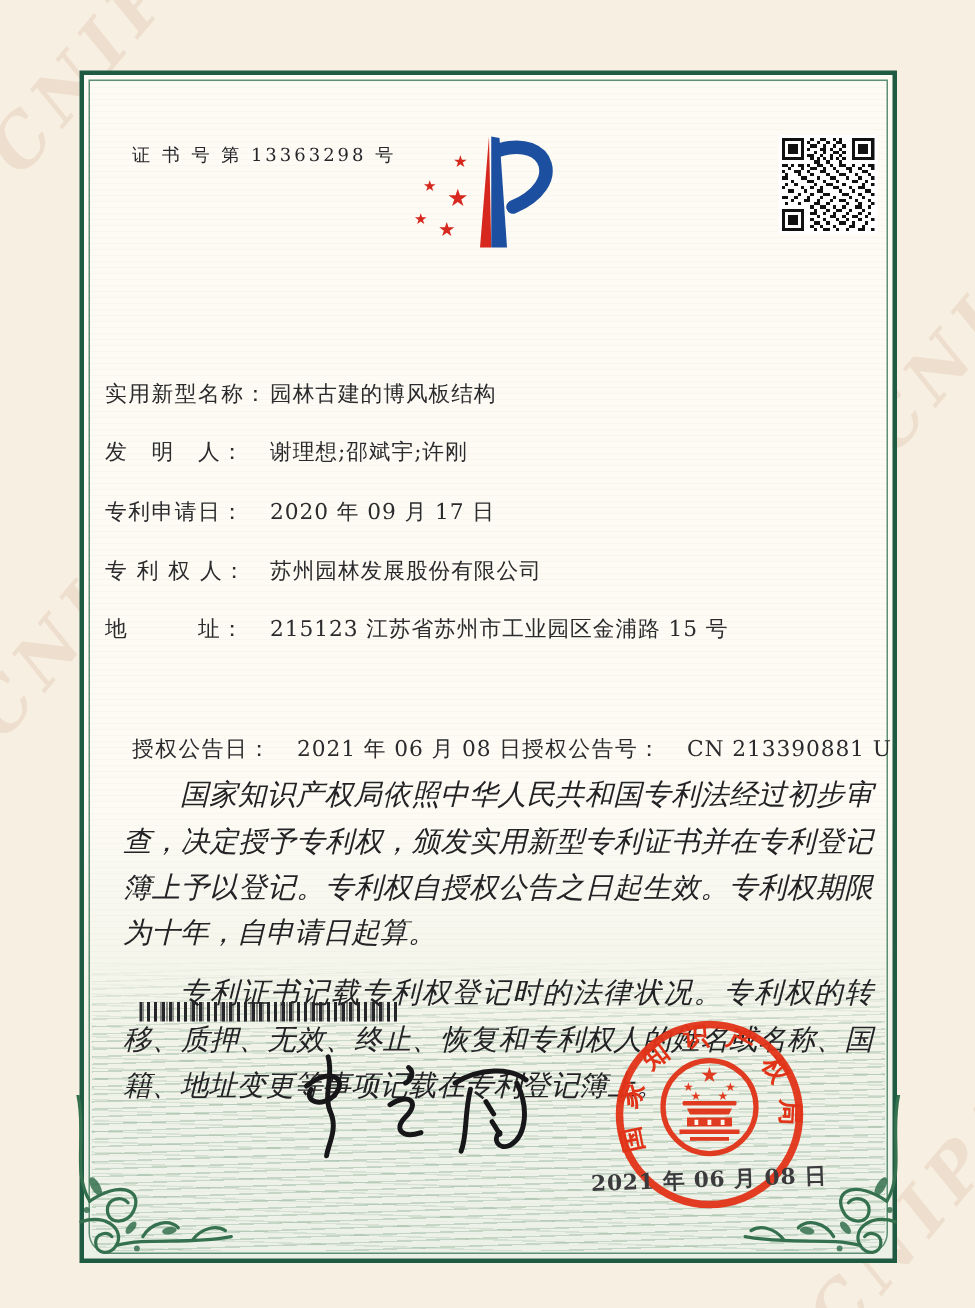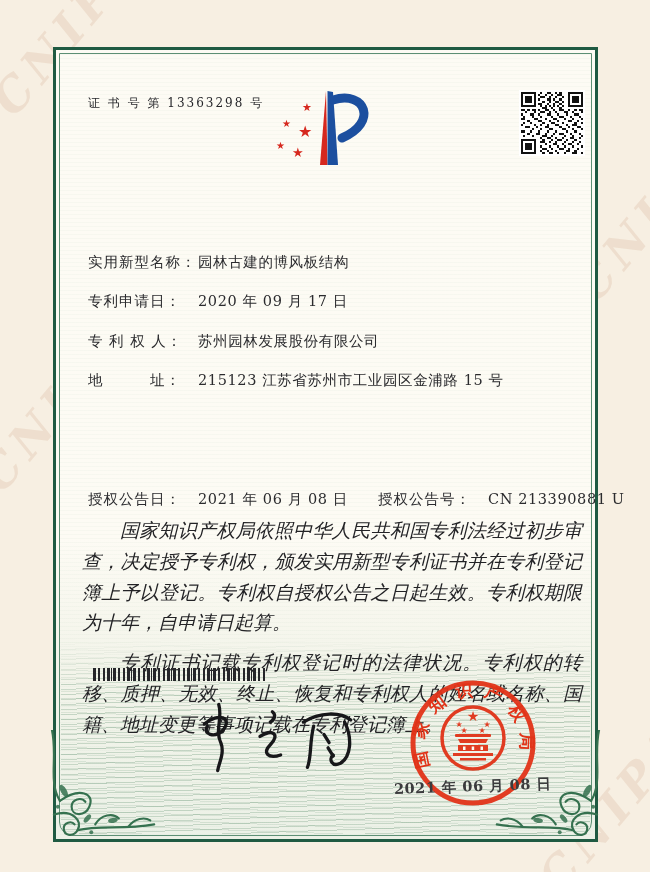--- a/index.html
+++ b/index.html
@@ -37,26 +37,26 @@
       pointer-events:none;}
 
   
   .cert-no{position:absolute;left:32px;top:45px;font-size:12px;letter-spacing:2px;color:#26262a;}
   .logo{position:absolute;left:50%;top:37px;transform:translateX(-50%);width:100px;height:80px;}
   .qr{position:absolute;left:463px;top:40px;width:62px;height:62px;background:#fff;padding:2px;}
   .title{position:absolute;left:0;right:0;top:126px;text-align:center;
          font-size:31px;font-weight:bold;letter-spacing:9px;color:#151515;text-indent:9px;}
 
   
-  .fields{position:absolute;left:32px;top:203px;width:505px;}
+  .fields{position:absolute;left:14px;top:203px;width:505px;}
   .frow{height:39.3px;font-size:14.5px;color:#2b2b2e;white-space:nowrap;}
   .flabel{display:inline-block;min-width:110px;letter-spacing:1px;}
   .fvalue{letter-spacing:0.6px;}
   .grant{position:absolute;left:32px;top:440px;font-size:14.5px;color:#2b2b2e;white-space:nowrap;}
-  .grant .no-label{margin-left:30px;}
+  .grant .no-label{}
 
   
   .paras{position:absolute;left:26px;top:465px;width:500px;}
   .paras p{margin:0 0 9px 0;text-indent:2em;font-size:19px;line-height:1.62;
            font-style:italic;color:#232326;text-align:justify;}
 
   
   .barcode{position:absolute;left:37px;top:618px;width:172px;height:13px;
       background:
         repeating-linear-gradient(90deg,#26262a 0 2px,transparent 2px 5px),
@@ -146,20 +146,23 @@
                  M10 28h1v1h-1z M13 28h2v1h-2z M17 28h1v1h-1z M20 28h1v1h-1z M24 28h2v1h-2z M28 28h1v1h-1z"></path>
       </g>
     </svg>
 
 
     <div class="fields">
       <div class="frow">
         <span class="flabel">实用新型名称：</span><span class="fvalue">园林古建的博风板结构</span>
       </div>
       <div class="frow">
+        <span class="flabel">发　明　人：</span><span class="fvalue">谢理想;邵斌宇;许刚</span>
+      </div>
+      <div class="frow">
         <span class="flabel">专利申请日：</span><span class="fvalue">2020 年 09 月 17 日</span>
       </div>
       <div class="frow">
         <span class="flabel">专 利 权 人：</span><span class="fvalue">苏州园林发展股份有限公司</span>
       </div>
       <div class="frow">
         <span class="flabel">地　　　址：</span><span class="fvalue">215123 江苏省苏州市工业园区金浦路 15 号</span>
       </div>
     </div>
 

